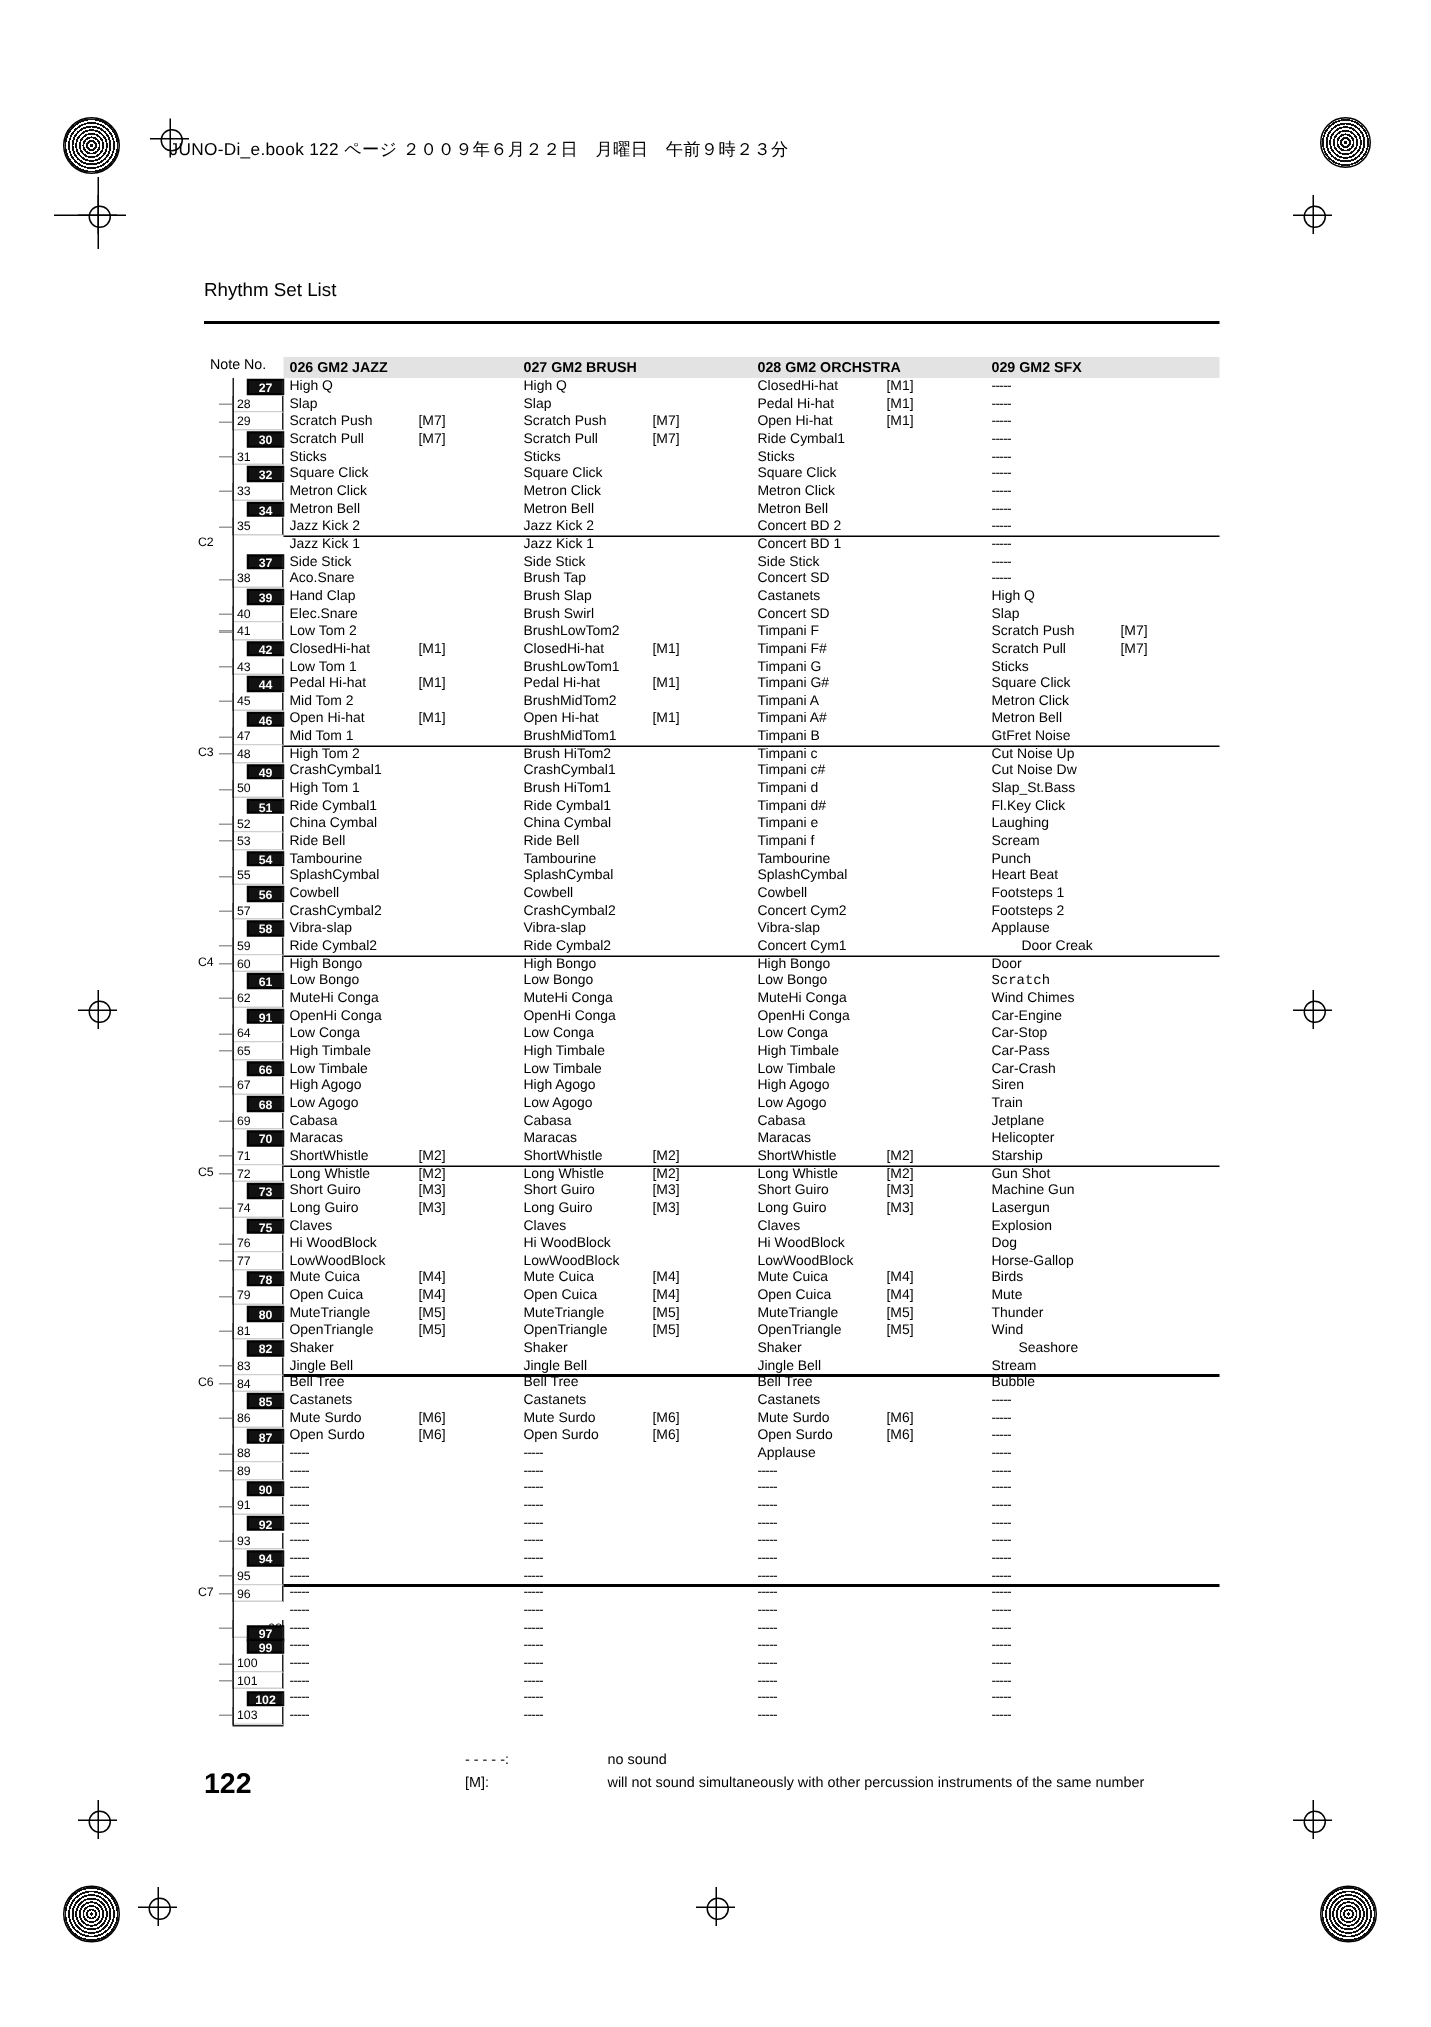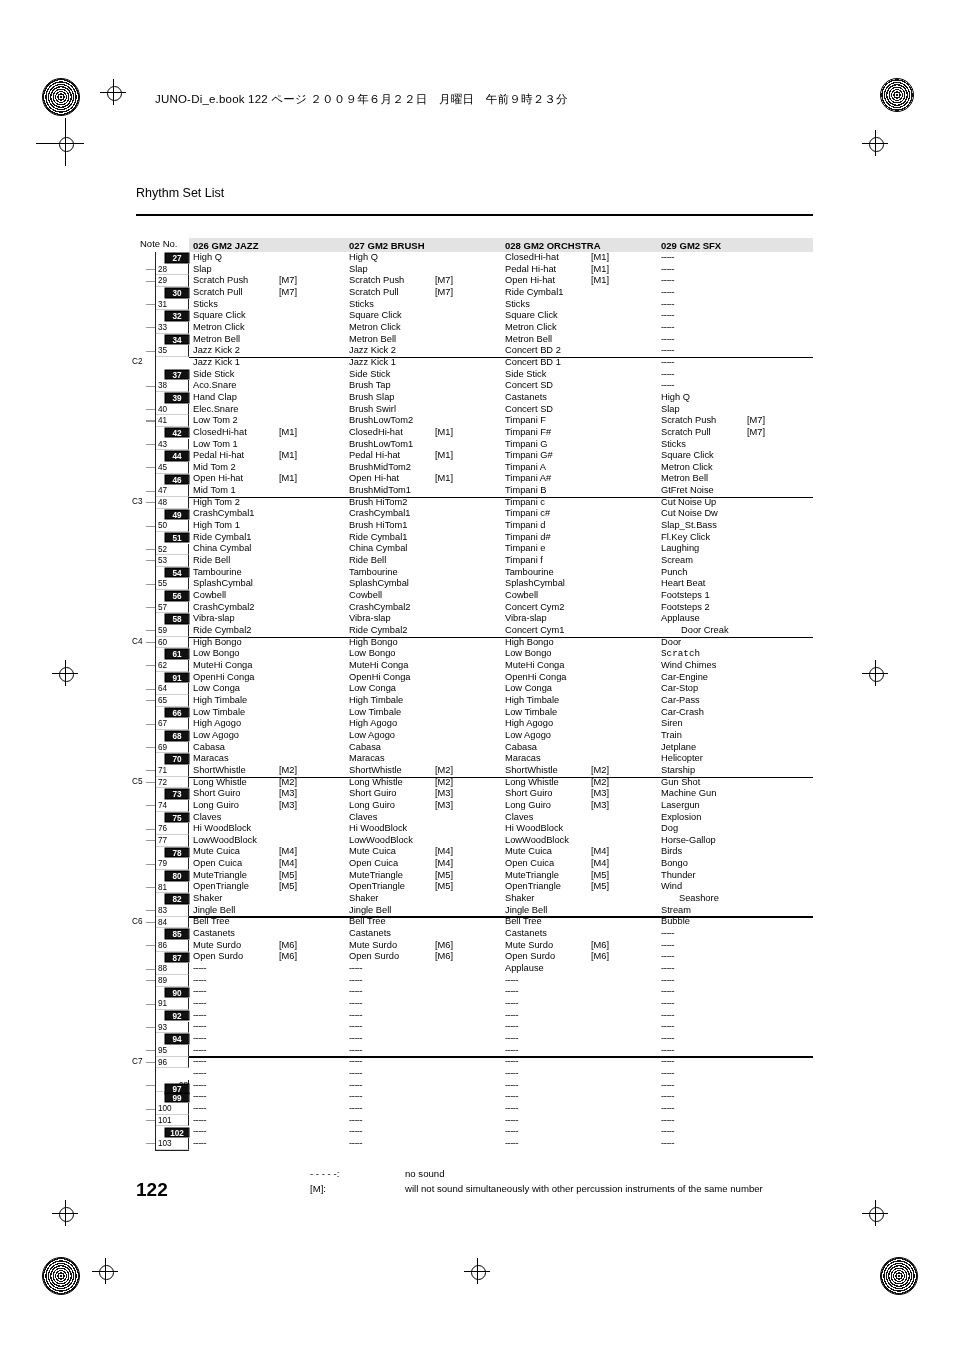--- a/index.html
+++ b/index.html
@@ -49,21 +49,20 @@
   }
 
   
   .book-header {
     position: absolute;
     left: 113px;
     top: 92px;
     font-size: 11.5px;
     letter-spacing: .2px;
     white-space: nowrap;
-    padding-left: 42px;
   }
 
   
   .running-head {
     position: absolute;
     left: 136px;
     top: 186px;
     font-size: 12.5px;
   }
   .rule-thick {
@@ -687,21 +686,21 @@
         <div class="drow">
           <div class="cell" style="left: 4px;"><span>Mute Cuica</span><span class="mark">[M4]</span></div>
           <div class="cell" style="left: 160px;"><span>Mute Cuica</span><span class="mark">[M4]</span></div>
           <div class="cell" style="left: 316px;"><span>Mute Cuica</span><span class="mark">[M4]</span></div>
           <div class="cell" style="left: 472px;"><span>Birds</span></div>
         </div>
         <div class="drow">
           <div class="cell" style="left: 4px;"><span>Open Cuica</span><span class="mark">[M4]</span></div>
           <div class="cell" style="left: 160px;"><span>Open Cuica</span><span class="mark">[M4]</span></div>
           <div class="cell" style="left: 316px;"><span>Open Cuica</span><span class="mark">[M4]</span></div>
-          <div class="cell" style="left: 472px;"><span>Bongo</span></div>
+          <div class="cell" style="left: 472px;"><span>Mute</span></div>
         </div>
         <div class="drow">
           <div class="cell" style="left: 4px;"><span>MuteTriangle</span><span class="mark">[M5]</span></div>
           <div class="cell" style="left: 160px;"><span>MuteTriangle</span><span class="mark">[M5]</span></div>
           <div class="cell" style="left: 316px;"><span>MuteTriangle</span><span class="mark">[M5]</span></div>
           <div class="cell" style="left: 472px;"><span>Thunder</span></div>
         </div>
         <div class="drow">
           <div class="cell" style="left: 4px;"><span>OpenTriangle</span><span class="mark">[M5]</span></div>
           <div class="cell" style="left: 160px;"><span>OpenTriangle</span><span class="mark">[M5]</span></div>

